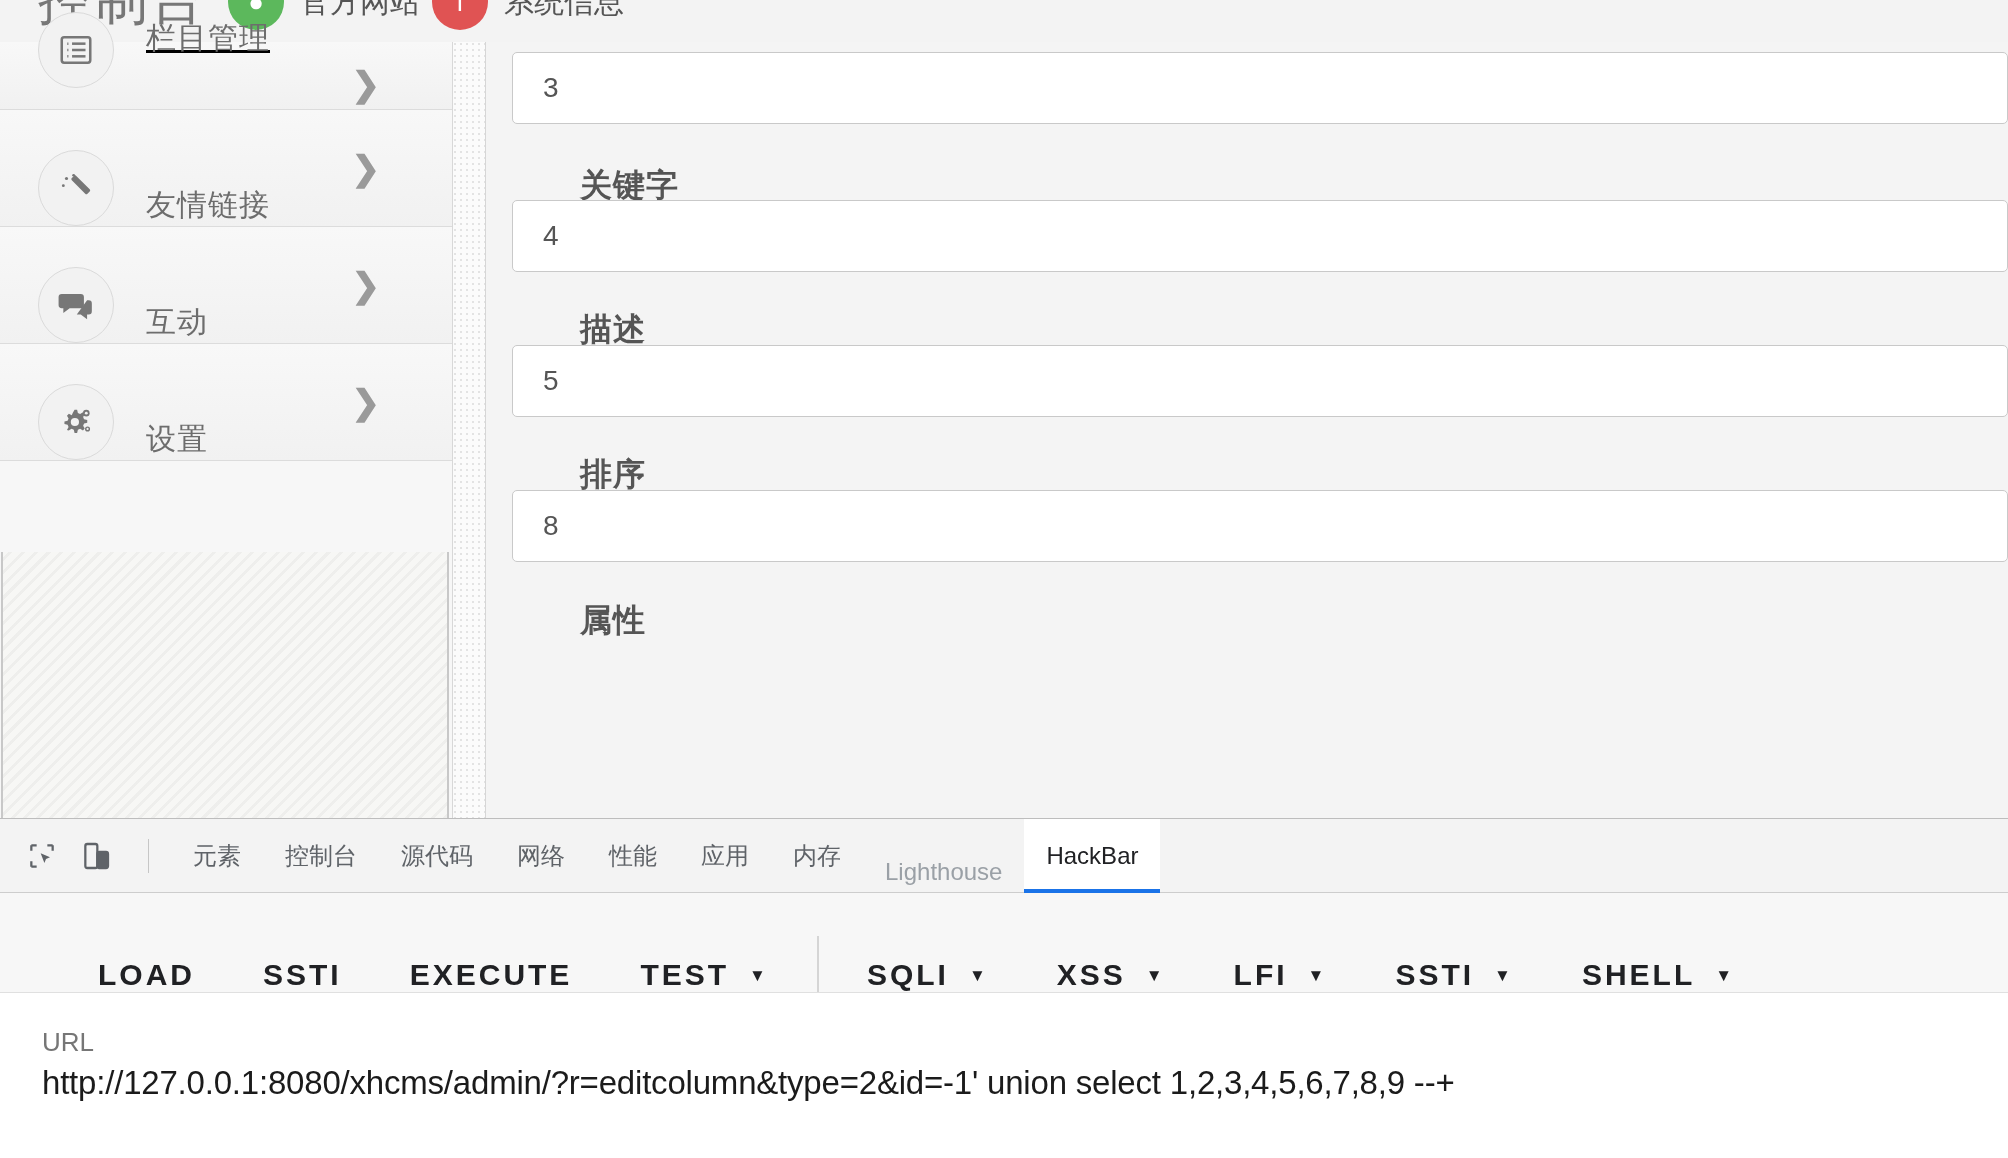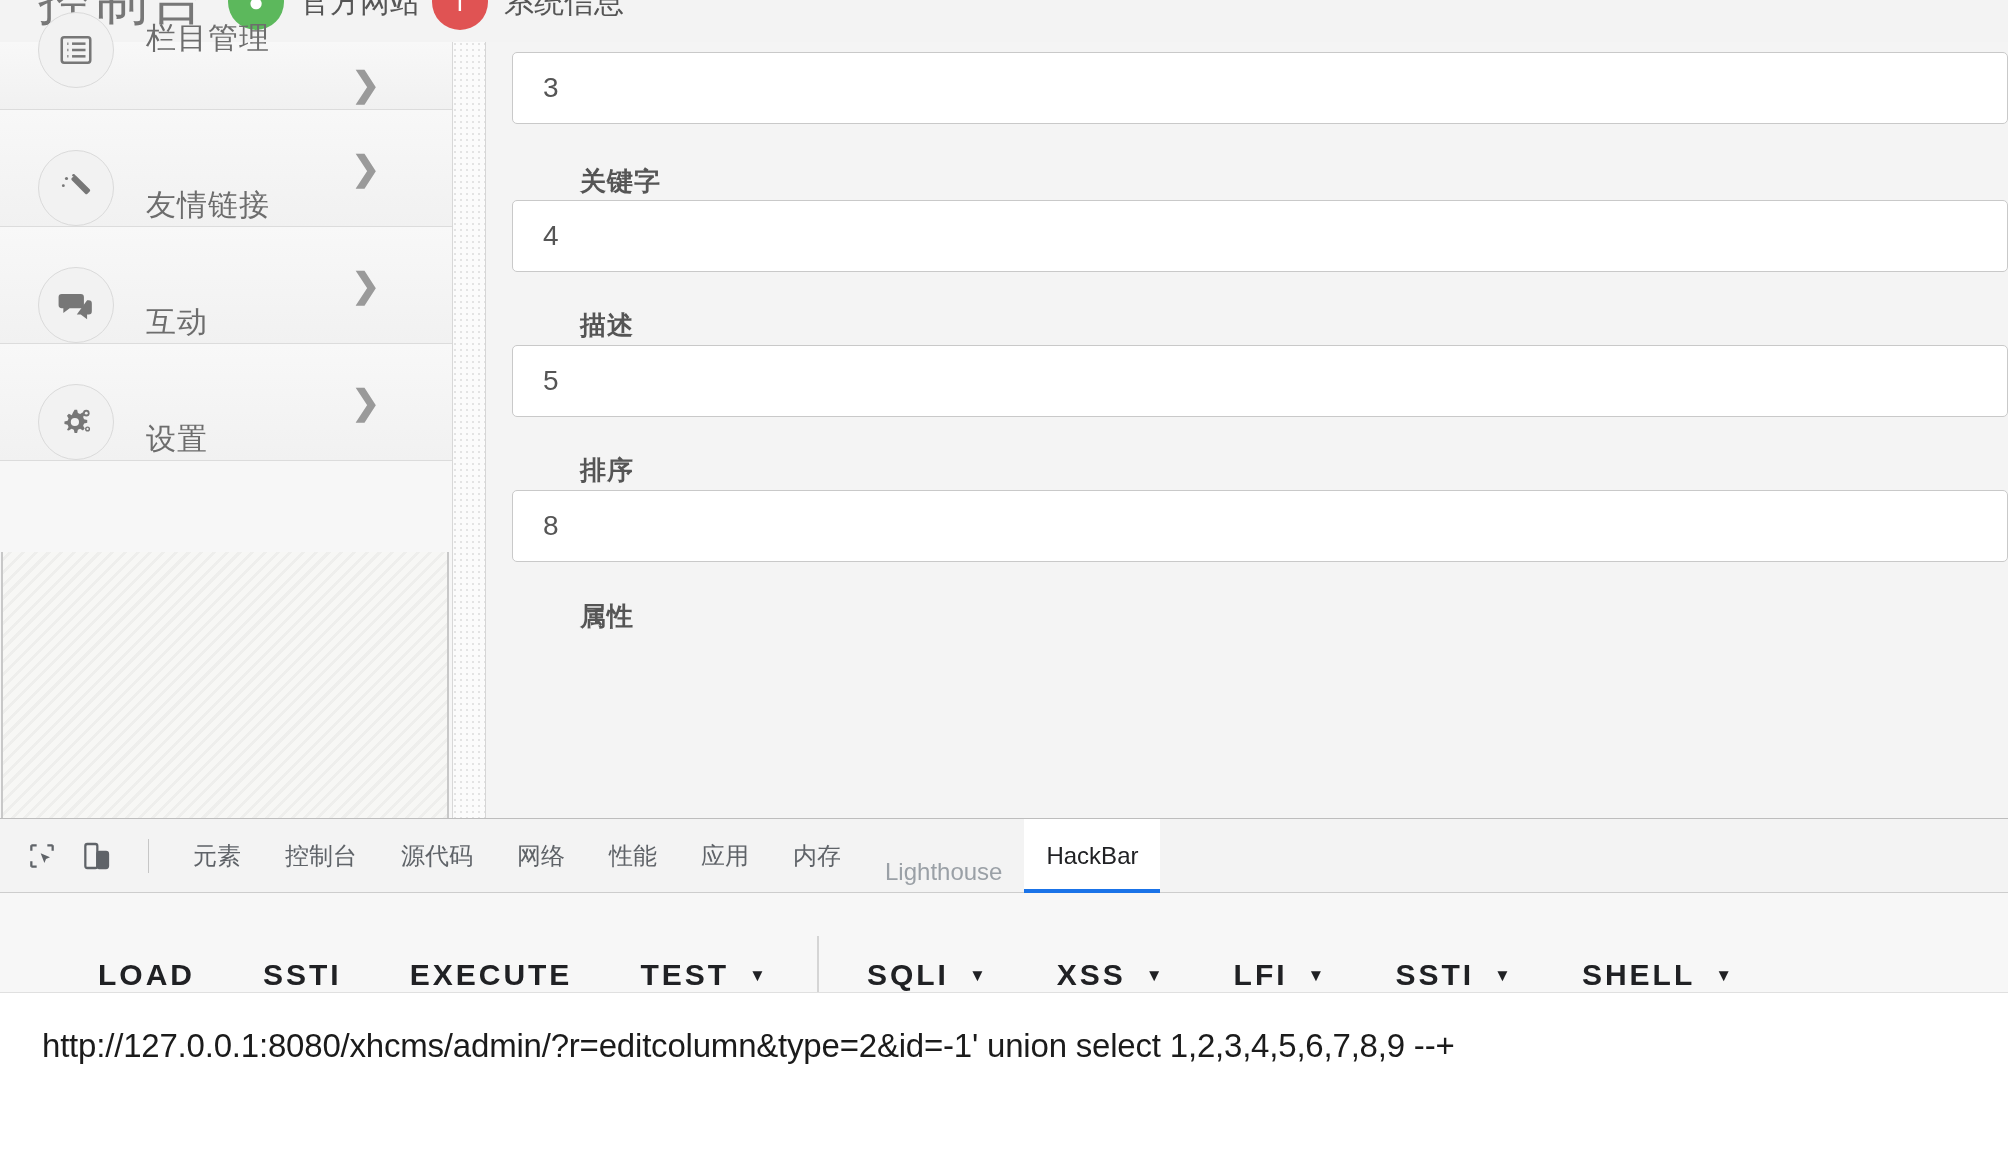--- a/index.html
+++ b/index.html
@@ -93,21 +93,21 @@
   }
   .menu-item {
     position: relative;
     height: 117px;
     box-sizing: border-box;
     border-bottom: 1px solid #dcdcdc;
     background: linear-gradient(to bottom, #f8f8f8 0%, #f1f1f1 100%);
     display: flex;
     align-items: flex-end;
   }
-  .menu-item.first { height: 68px; align-items: flex-start; }
+  .menu-item.first { height: 68px; align-items: flex-start; text-decoration: underline; }
   .menu-item.first .mi-icon { margin-top: -30px; }
   .menu-item.first .mi-label { margin-top: -24px; }
   .mi-icon {
     width: 74px;
     height: 74px;
     margin-left: 38px;
     border-radius: 50%;
     border: 1px solid #dadada;
     background: #f2f2f2;
     display: flex;
@@ -172,21 +172,21 @@
     position: absolute;
     left: 486px;
     top: 42px;
     width: 1522px;
     height: 776px;
     background: #f4f4f4;
   }
   .field-label {
     position: absolute;
     left: 94px;
-    font-size: 26px;
+    font-size: 32px;
     font-weight: bold;
     color: #555555;
     letter-spacing: 1px;
   }
   .field-input {
     position: absolute;
     left: 26px;
     width: 1496px;
     height: 72px;
     box-sizing: border-box;
@@ -482,17 +482,18 @@
         <span>SSTI</span>
         <span class="caret">▼</span>
       </div>
       <div class="hb-btn">
         <span>SHELL</span>
         <span class="caret">▼</span>
       </div>
     </div>
 
     <div class="hb-url-area">
+      <div class="hb-url-label">URL</div>
       <div class="hb-url-value">http://127.0.0.1:8080/xhcms/admin/?r=editcolumn&amp;type=2&amp;id=-1' union select 1,2,3,4,5,6,7,8,9 --+</div>
     </div>
 
   </div>
 </div>
 
 </body></html>

